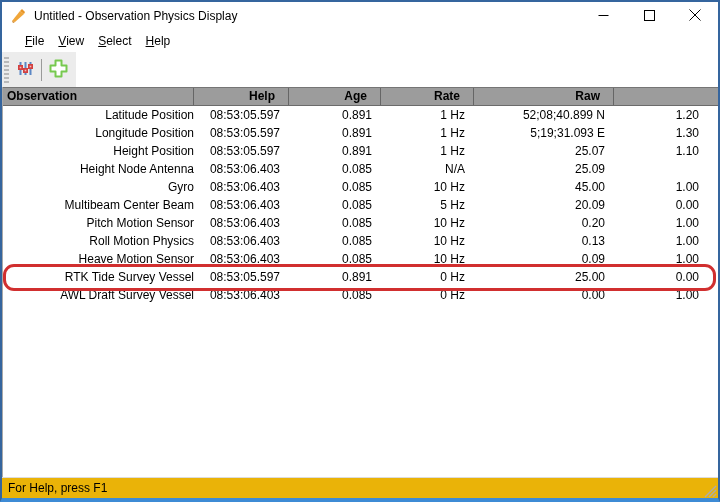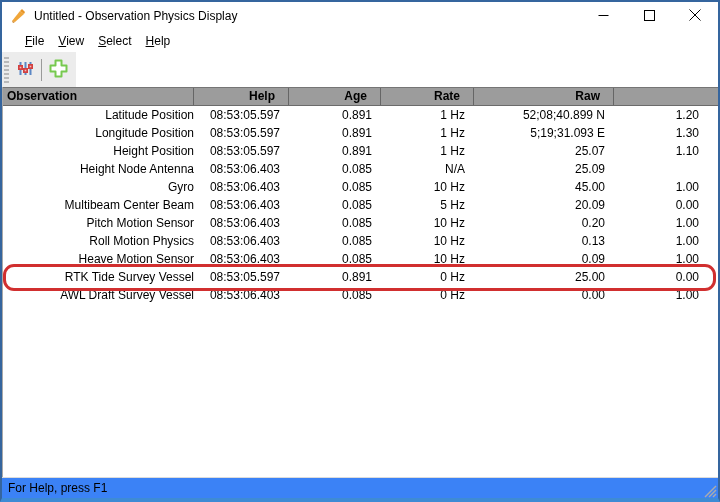--- a/index.html
+++ b/index.html
@@ -44,21 +44,21 @@
   .td.first{ text-align:right; padding-left:4px; padding-right:0; }
   .col-obs{ width:191px; } .col-time{ width:95px; } .col-age{ width:92px; }
   .col-rate{ width:93px; } .col-raw{ width:140px; } .col-quality{ width:94px; }
   .empty-area{ flex:1; background:#fff; }
 
   
   .annotation{ position:absolute; left:0px; right:2px; height:27px;
     border:3px solid #d12f2f; border-radius:11px; pointer-events:none; z-index:5; }
 
   
-  .statusbar{ height:21px; background:#3b82f6; border-top:1px solid #dcdcdc; display:flex; align-items:center; padding-left:6px; flex:0 0 auto; }
+  .statusbar{ height:21px; background:#eab308; border-top:1px solid #dcdcdc; display:flex; align-items:center; padding-left:6px; flex:0 0 auto; }
   .status-text{ flex:1; color:#000; }
   .resize-grip{ width:16px; height:16px; margin:4px 1px 0 0; }
 </style>
 </head>
 <body>
 
 <div class="window">
 
   <div class="titlebar">
     <span class="app-icon">

